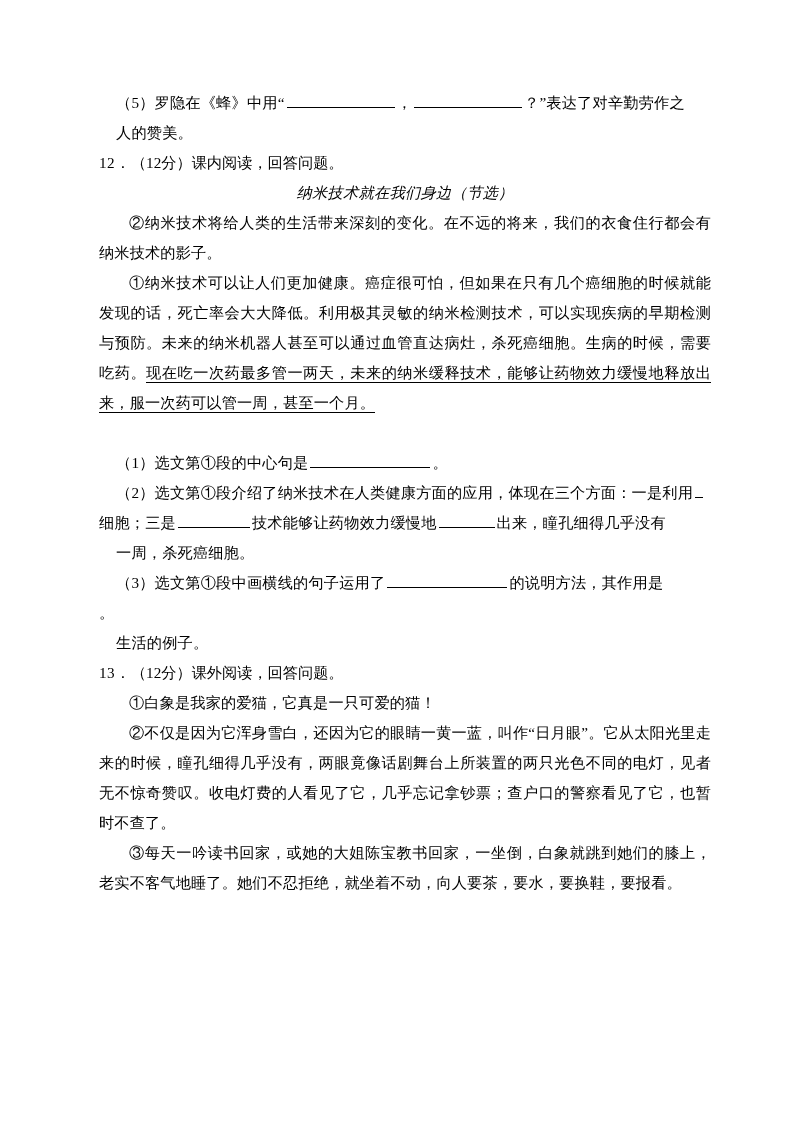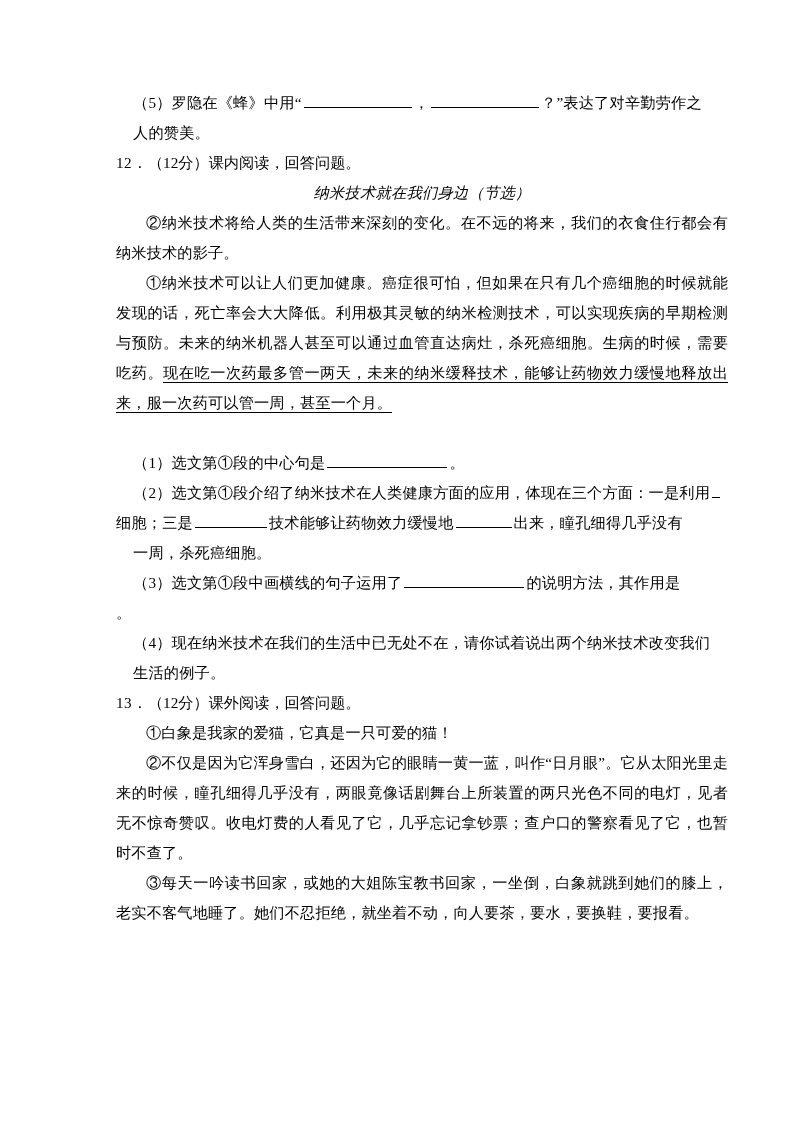--- a/index.html
+++ b/index.html
@@ -11,21 +11,20 @@
     font-family: "Liberation Serif", "DejaVu Serif", serif;
     color: #000000;
   }
   #page {
     position: relative;
     width: 770px;
     height: 1123px;
     background: #ffffff;
     overflow: hidden;
     box-sizing: border-box;
-    margin-left: 17px;
   }
   .doc {
     position: absolute;
     left: 99px;
     top: 88px;
     width: 612px;
   }
   
   .line {
     font-size: 15.2px;
@@ -104,21 +103,20 @@
 
     <div class="line qline"><span>（1）选文第①段的中心句是</span><span class="fill" style="width:120px"></span><span>。</span></div>
 
     <div class="line qline"><span>（2）选文第①段介绍了纳米技术在人类健康方面的应用，体现在三个方面：一是利用</span><span class="tail-stub"></span></div>
     <div class="line"><span>细胞；三是</span><span class="fill" style="width:72px"></span><span>技术能够让药物效力缓慢地</span><span class="fill" style="width:56px"></span><span>出来，瞳孔细得几乎没有</span></div>
     <div class="line qline">一周，杀死癌细胞。</div>
 
     <div class="line qline"><span>（3）选文第①段中画横线的句子运用了</span><span class="fill" style="width:120px"></span><span>的说明方法，其作用是</span></div>
     <div class="line">。</div>
 
-    <div class="line qline">（4）现在纳米技术在我们的生活中已无处不在，请你试着说出两个纳米技术改变我们</div>
     <div class="line qline">生活的例子。</div>
 
     <div class="stem"><span class="num">13．</span><span>（12分）</span><span>课外阅读，回答问题。</span></div>
 
 
     <div class="para indent2">①白象是我家的爱猫，它真是一只可爱的猫！</div>
     <div class="para indent2">②不仅是因为它浑身雪白，还因为它的眼睛一黄一蓝，叫作“日月眼”。它从太阳光里走来的时候，瞳孔细得几乎没有，两眼竟像话剧舞台上所装置的两只光色不同的电灯，见者无不惊奇赞叹。收电灯费的人看见了它，几乎忘记拿钞票；查户口的警察看见了它，也暂时不查了。</div>
     <div class="para indent2">③每天一吟读书回家，或她的大姐陈宝教书回家，一坐倒，白象就跳到她们的膝上，老实不客气地睡了。她们不忍拒绝，就坐着不动，向人要茶，要水，要换鞋，要报看。</div>
 
   </div>

